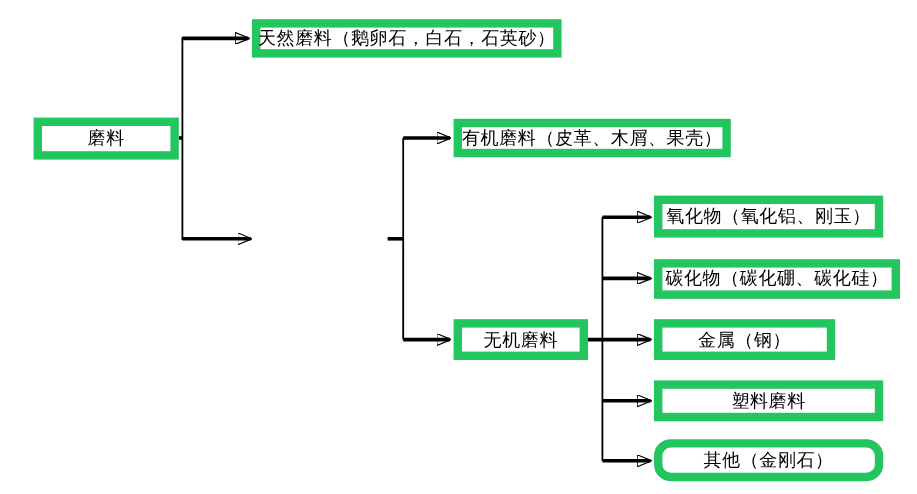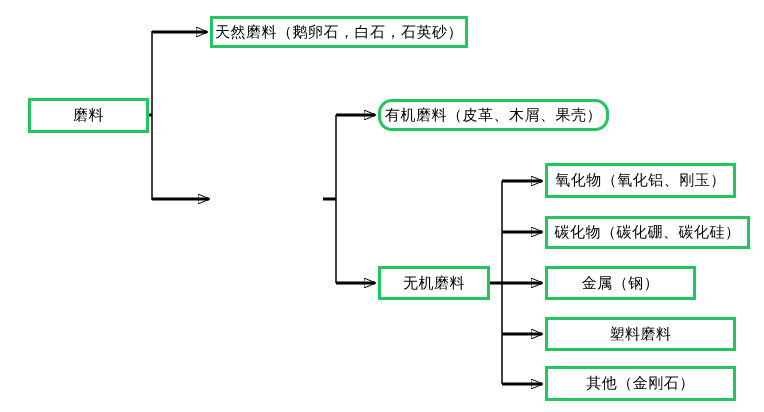--- a/index.html
+++ b/index.html
@@ -21,21 +21,21 @@
     top: 0;
     width: 764px;
     height: 412px;
   }
   .wires path { fill: none; stroke: #000000; }
   .wires path.thick { stroke-width: 3; }
   .wires path.thin  { stroke-width: 1.5; }
   .node {
     position: absolute;
     box-sizing: border-box;
-    border: 3px solid #22c55e;
+    border: 7px solid #22c55e;
     background: #ffffff;
     display: flex;
     align-items: center;
     justify-content: center;
     font-size: 15px;
     color: #000000;
     white-space: nowrap;
     letter-spacing: 0.5px;
   }
 </style>
@@ -71,21 +71,21 @@
 
   <div class="node" style="left:28px;  top:98px;  width:121px; height:35px;">
     <span>磨料</span>
   </div>
 
   <div class="node" style="left:210px; top:16px;  width:258px; height:32px;">
     <span>天然磨料（鹅卵石，白石，石英砂）</span>
   </div>
 
 
-  <div class="node" style="left:378px; top:99px;  width:231px; height:32px;border-radius:14px;">
+  <div class="node" style="left:378px; top:99px;  width:231px; height:32px;">
     <span>有机磨料（皮革、木屑、果壳）</span>
   </div>
 
   <div class="node" style="left:378px; top:266px; width:112px; height:34px;">
     <span>无机磨料</span>
   </div>
 
   <div class="node" style="left:545px; top:163px; width:191px; height:35px;">
     <span>氧化物（氧化铝、刚玉）</span>
   </div>
@@ -95,17 +95,17 @@
   </div>
 
   <div class="node" style="left:545px; top:266px; width:151px; height:34px;">
     <span>金属（钢）</span>
   </div>
 
   <div class="node" style="left:545px; top:317px; width:191px; height:34px;font-family:Liberation Mono, monospace;">
     <span>塑料磨料</span>
   </div>
 
-  <div class="node" style="left:545px; top:366px; width:191px; height:35px;">
+  <div class="node" style="left:545px; top:366px; width:191px; height:35px;border-radius:14px;">
     <span>其他（金刚石）</span>
   </div>
 
 </div>
 
 </body></html>

